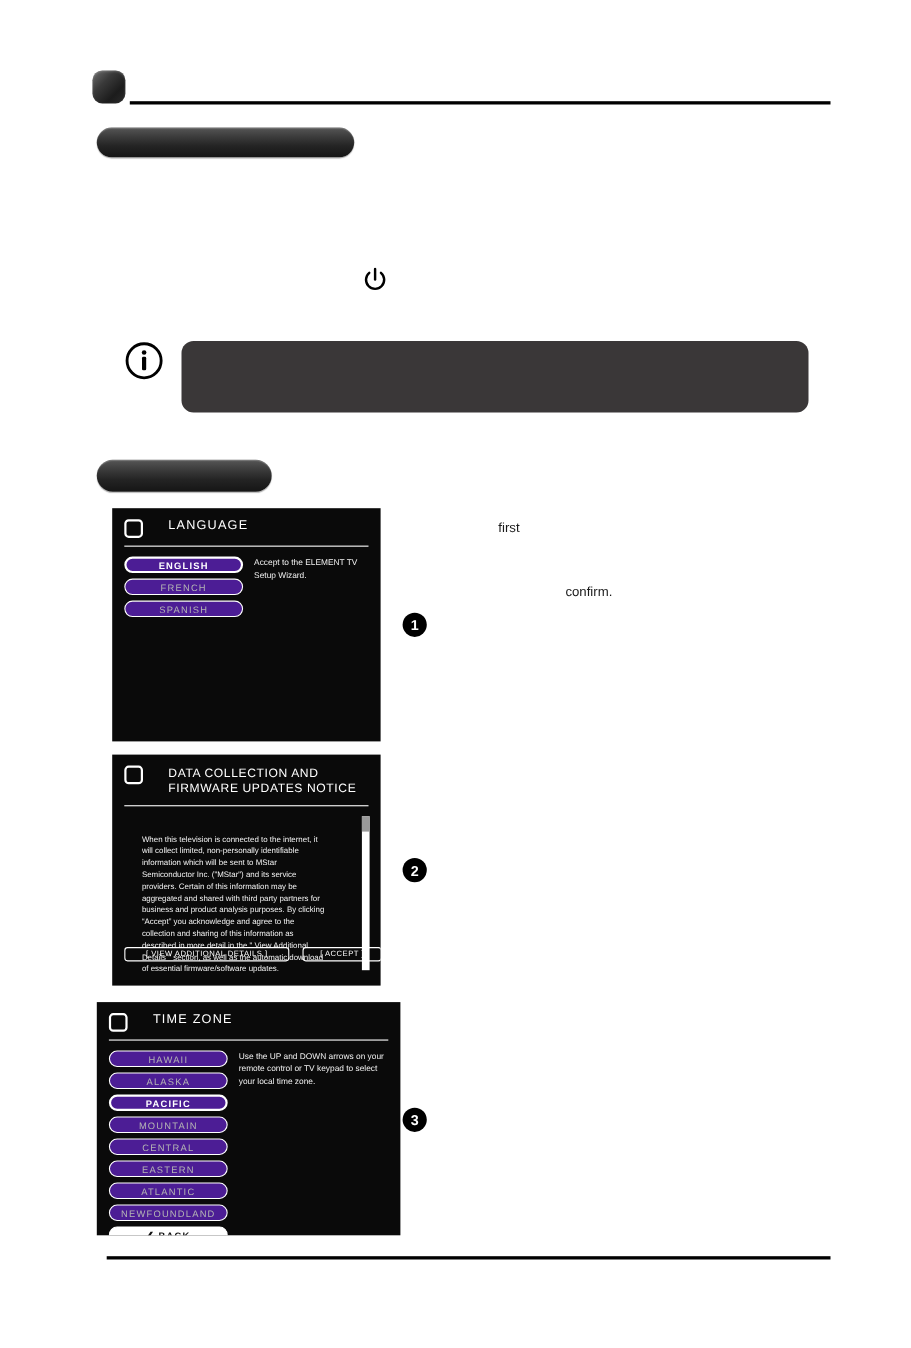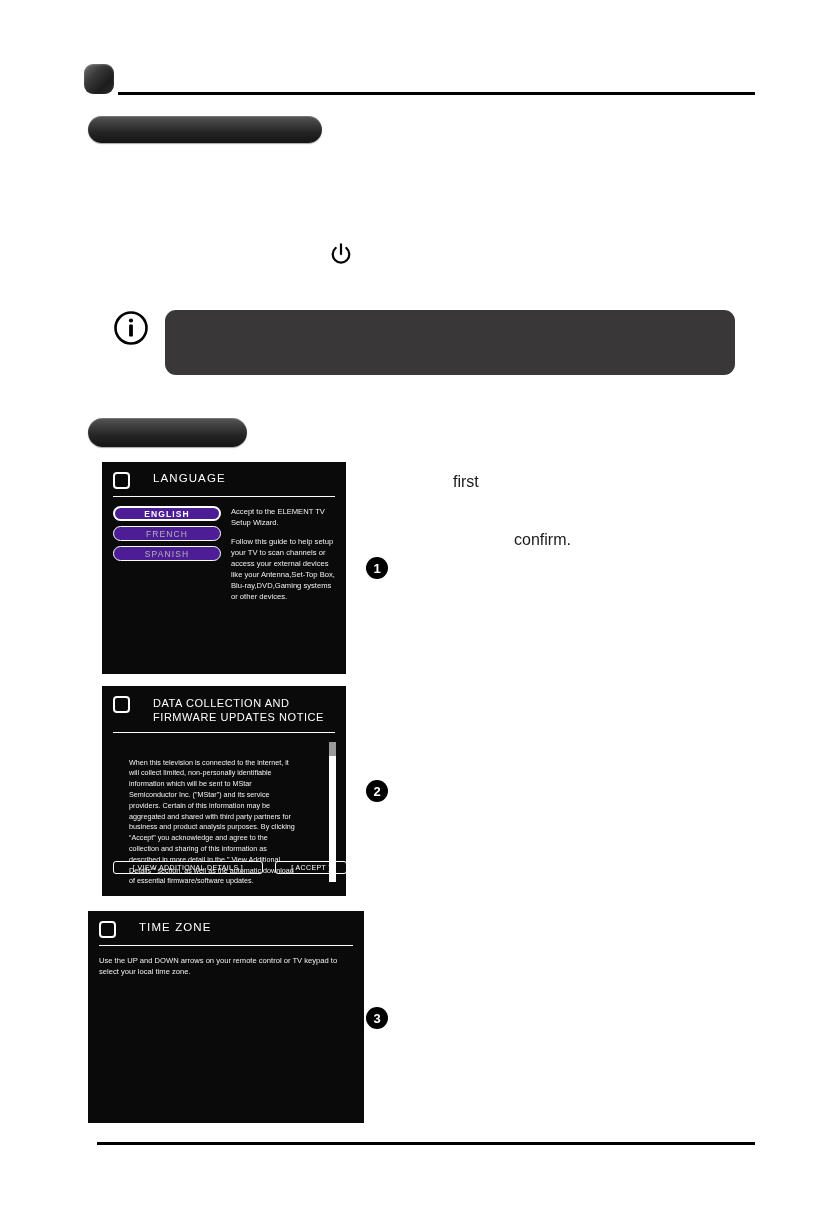--- a/index.html
+++ b/index.html
@@ -223,21 +223,21 @@
     justify-content: center;
     line-height: 1;
   }
   .badge-1 { left: 366px; top: 557px; }
   .badge-2 { left: 366px; top: 780px; }
   .badge-3 { left: 366px; top: 1007px; }
 
   
   .frag {
     position: absolute;
-    font-size: 16px;
+    font-size: 12px;
     color: #1a1a1a;
     white-space: nowrap;
   }
   .frag-first   { left: 453px; top: 473px; }
   .frag-confirm { left: 514px; top: 531px; }
 
   
   .footer-rule {
     position: absolute;
     left: 97px;
@@ -281,21 +281,20 @@
     </div>
     <div class="panel-divider"></div>
     <div class="panel-body">
       <div class="option-col">
         <div class="opt-btn selected">ENGLISH</div>
         <div class="opt-btn">FRENCH</div>
         <div class="opt-btn">SPANISH</div>
       </div>
       <div class="desc-col">
         <p>Accept to the ELEMENT TV Setup Wizard.</p>
-        <p>Follow this guide to help setup your TV to scan channels or access your external devices like your Antenna,Set-Top Box, Blu-ray,DVD,Gaming systems or other devices.</p>
       </div>
     </div>
   </div>
 
   <div class="tv-panel panel-2">
     <div class="panel-head">
       <span class="square-icon"></span>
       <span class="panel-title small">DATA COLLECTION AND FIRMWARE UPDATES NOTICE</span>
     </div>
     <div class="panel-divider"></div>
@@ -311,20 +310,34 @@
     </div>
   </div>
 
   <div class="tv-panel panel-3">
     <div class="panel-head">
       <span class="square-icon"></span>
       <span class="panel-title">TIME ZONE</span>
     </div>
     <div class="panel-divider"></div>
     <div class="panel-body">
+      <div class="option-col">
+        <div class="opt-btn">HAWAII</div>
+        <div class="opt-btn">ALASKA</div>
+        <div class="opt-btn selected">PACIFIC</div>
+        <div class="opt-btn">MOUNTAIN</div>
+        <div class="opt-btn">CENTRAL</div>
+        <div class="opt-btn">EASTERN</div>
+        <div class="opt-btn">ATLANTIC</div>
+        <div class="opt-btn">NEWFOUNDLAND</div>
+        <div class="opt-btn back">
+          <span>❮</span>
+          <span>BACK</span>
+        </div>
+      </div>
       <div class="desc-col">
         <p>Use the UP and DOWN arrows on your remote control or TV keypad to select your local time zone.</p>
       </div>
     </div>
   </div>
 
   <div class="badge badge-1">1</div>
   <div class="badge badge-2">2</div>
   <div class="badge badge-3">3</div>
 

